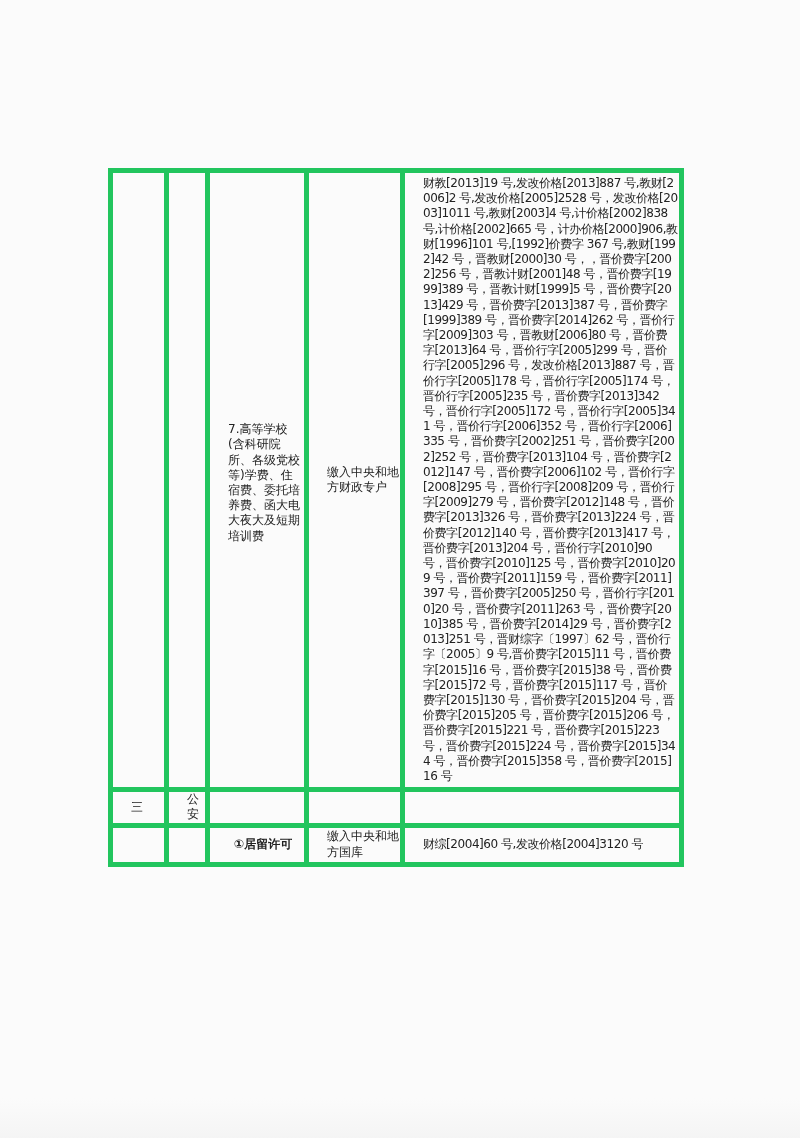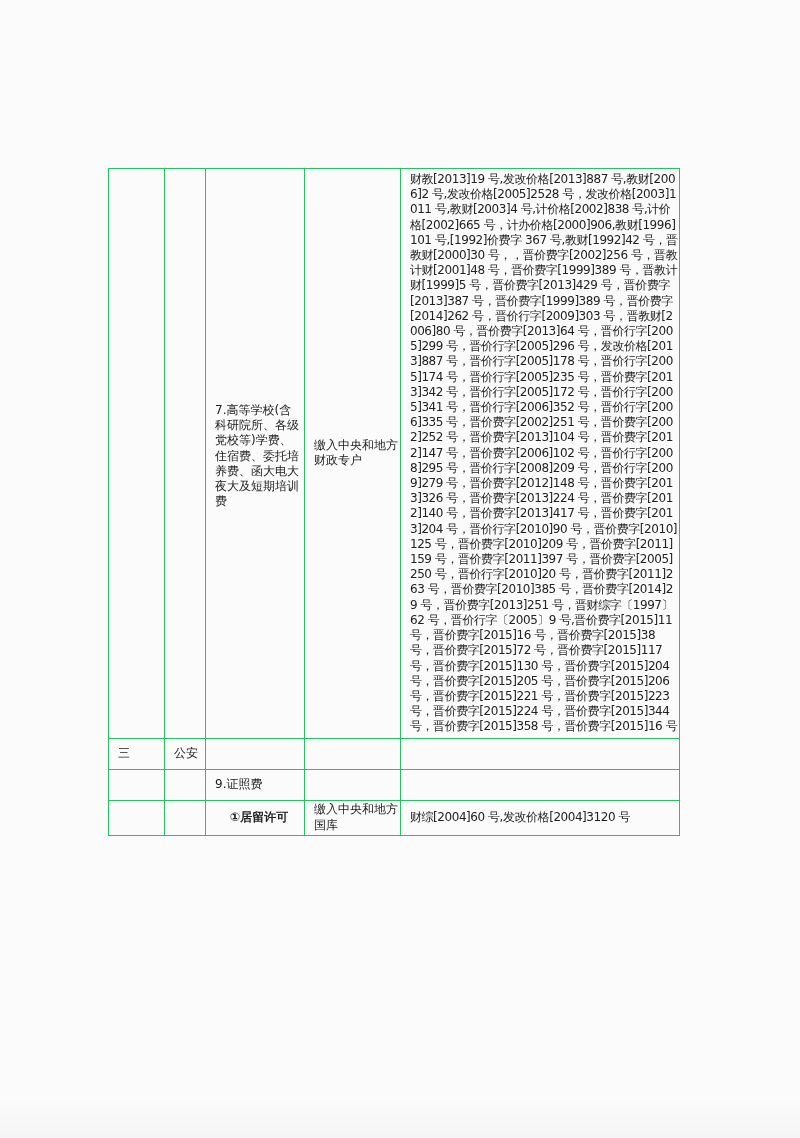--- a/index.html
+++ b/index.html
@@ -18,23 +18,23 @@
   table.fees {
     position: absolute;
     left: 108px; top: 168px;
     width: 571px;
     border-collapse: collapse;
     table-layout: fixed;
     font-size: 12px;
     line-height: 15.2px;
   }
   table.fees td {
-    border: 1px solid #22c55e;
+    border: 5px solid #22c55e;
     vertical-align: middle;
-    padding: 0 1px 0 9px;
+    padding: 0 1px 0 18px;
     word-break: break-all;
   }
   col.c1 { width: 56px; }
   col.c2 { width: 41px; }
   col.c3 { width: 99px; }
   col.c4 { width: 96px; }
   col.c5 { width: 279px; }
   td.basis { letter-spacing: -0.45px; }
   .basis-big { padding-top: 3px !important; padding-bottom: 3px !important; }
   .indent1 { padding-left: 12px !important; }
@@ -64,27 +64,20 @@
       <td>缴入中央和地方财政专户</td>
       <td class="basis basis-big">财教[2013]19 号,发改价格[2013]887 号,教财[2006]2 号,发改价格[2005]2528 号，发改价格[2003]1011 号,教财[2003]4 号,计价格[2002]838 号,计价格[2002]665 号，计办价格[2000]906,教财[1996]101 号,[1992]价费字 367 号,教财[1992]42 号，晋教财[2000]30 号，，晋价费字[2002]256 号，晋教计财[2001]48 号，晋价费字[1999]389 号，晋教计财[1999]5 号，晋价费字[2013]429 号，晋价费字[2013]387 号，晋价费字[1999]389 号，晋价费字[2014]262 号，晋价行字[2009]303 号，晋教财[2006]80 号，晋价费字[2013]64 号，晋价行字[2005]299 号，晋价行字[2005]296 号，发改价格[2013]887 号，晋价行字[2005]178 号，晋价行字[2005]174 号，晋价行字[2005]235 号，晋价费字[2013]342 号，晋价行字[2005]172 号，晋价行字[2005]341 号，晋价行字[2006]352 号，晋价行字[2006]335 号，晋价费字[2002]251 号，晋价费字[2002]252 号，晋价费字[2013]104 号，晋价费字[2012]147 号，晋价费字[2006]102 号，晋价行字[2008]295 号，晋价行字[2008]209 号，晋价行字[2009]279 号，晋价费字[2012]148 号，晋价费字[2013]326 号，晋价费字[2013]224 号，晋价费字[2012]140 号，晋价费字[2013]417 号，晋价费字[2013]204 号，晋价行字[2010]90 号，晋价费字[2010]125 号，晋价费字[2010]209 号，晋价费字[2011]159 号，晋价费字[2011]397 号，晋价费字[2005]250 号，晋价行字[2010]20 号，晋价费字[2011]263 号，晋价费字[2010]385 号，晋价费字[2014]29 号，晋价费字[2013]251 号，晋财综字〔1997〕62 号，晋价行字〔2005〕9 号,晋价费字[2015]11 号，晋价费字[2015]16 号，晋价费字[2015]38 号，晋价费字[2015]72 号，晋价费字[2015]117 号，晋价费字[2015]130 号，晋价费字[2015]204 号，晋价费字[2015]205 号，晋价费字[2015]206 号，晋价费字[2015]221 号，晋价费字[2015]223 号，晋价费字[2015]224 号，晋价费字[2015]344 号，晋价费字[2015]358 号，晋价费字[2015]16 号</td>
     </tr>
     <tr class="r-sec">
       <td>三</td>
       <td>公安</td>
       <td></td>
       <td></td>
       <td class="basis"></td>
     </tr>
-    <tr class="r9">
-      <td></td>
-      <td></td>
-      <td>9.证照费</td>
-      <td></td>
-      <td class="basis"></td>
-    </tr>
     <tr class="r-sub">
       <td></td>
       <td></td>
       <td class="indent2">①居留许可</td>
       <td>缴入中央和地方国库</td>
       <td class="basis">财综[2004]60 号,发改价格[2004]3120 号</td>
     </tr>
   </tbody>
 </table>
 

